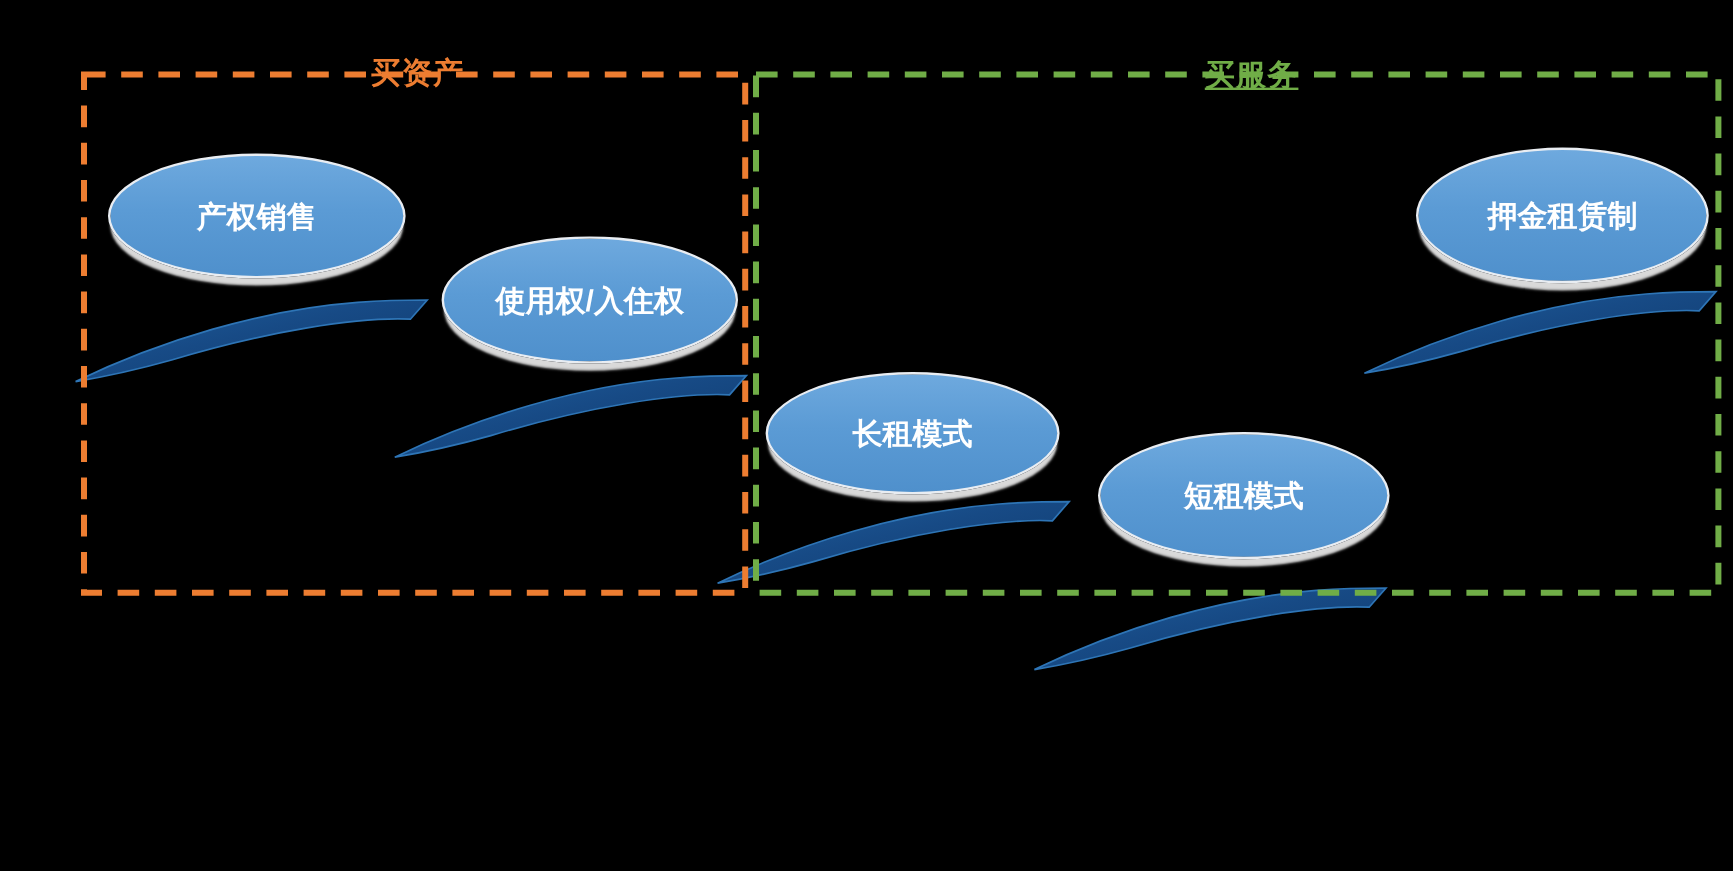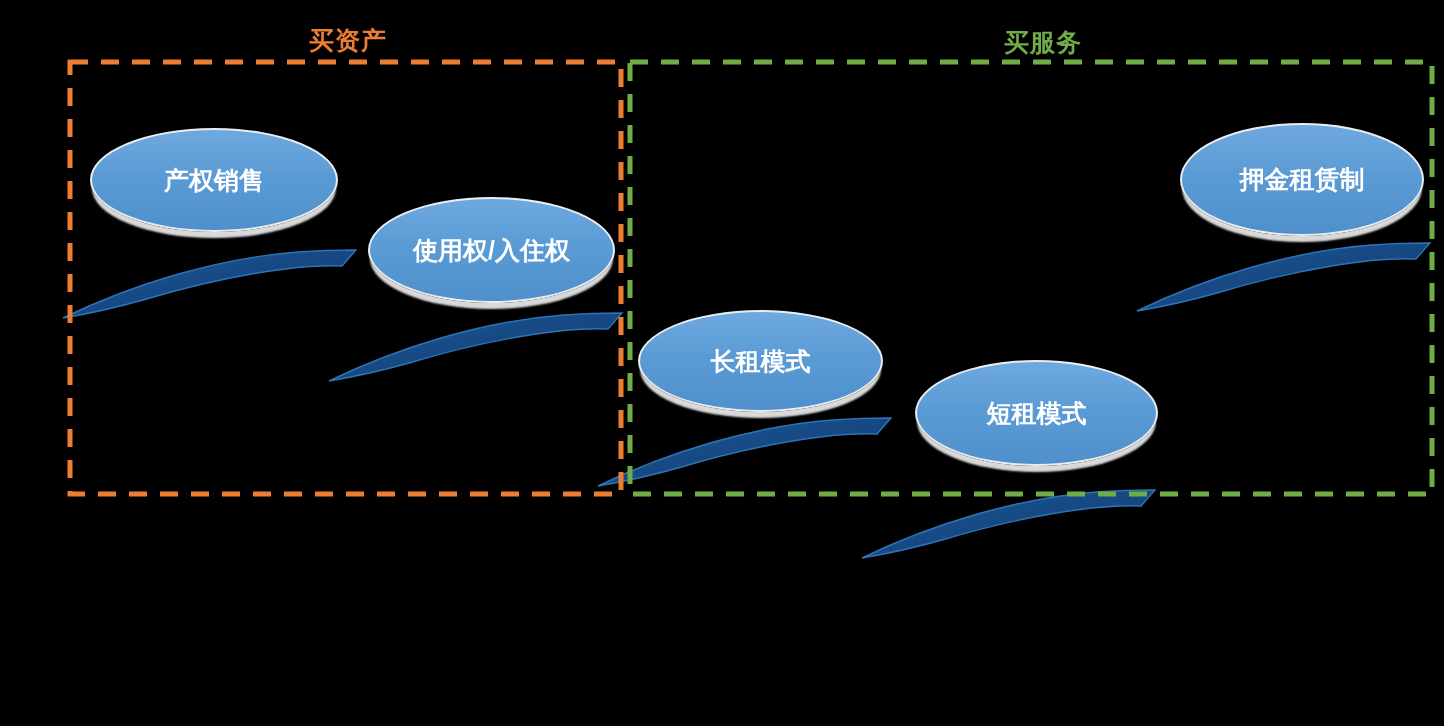--- a/index.html
+++ b/index.html
@@ -14,23 +14,24 @@
     overflow:hidden;
   }
   #diagram-svg{position:absolute;left:0;top:0;}
   .group-label{
     position:absolute;
     font-size:25px;font-weight:bold;
     letter-spacing:1px;
     text-align:left;
     white-space:nowrap;
     transform:translateX(-50%);
+    margin-top:20px;
   }
   .group-label.asset{color:var(--asset-border,#ED7D31);}
-  .group-label.service{color:var(--service-border,#70AD47);}
+  .group-label.service{color:var(--service-border,#70AD47);text-decoration:underline;}
   .node{
     position:absolute;
     border-radius:50%;
     background:linear-gradient(180deg,#6ea9de 0%,#5b9bd5 45%,#4f90cc 100%);
     border:2px solid #e9edf2;
     box-shadow:0 8px 2px -2px #d9d9d9;
     display:flex;align-items:center;justify-content:center;
     color:var(--node-text,#fff);
     font-size:25px;font-weight:bold;
     white-space:nowrap;

